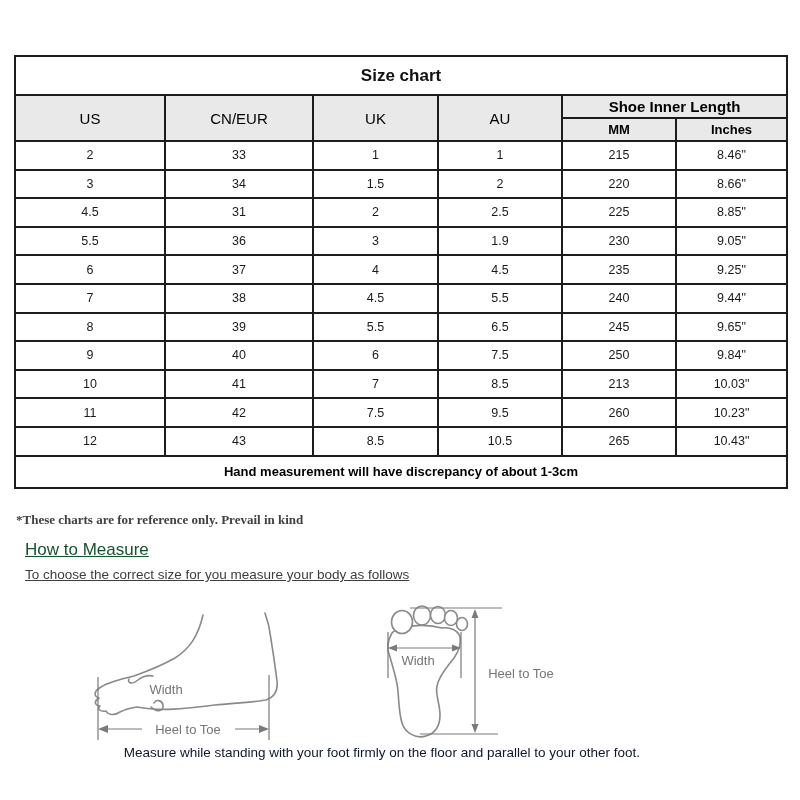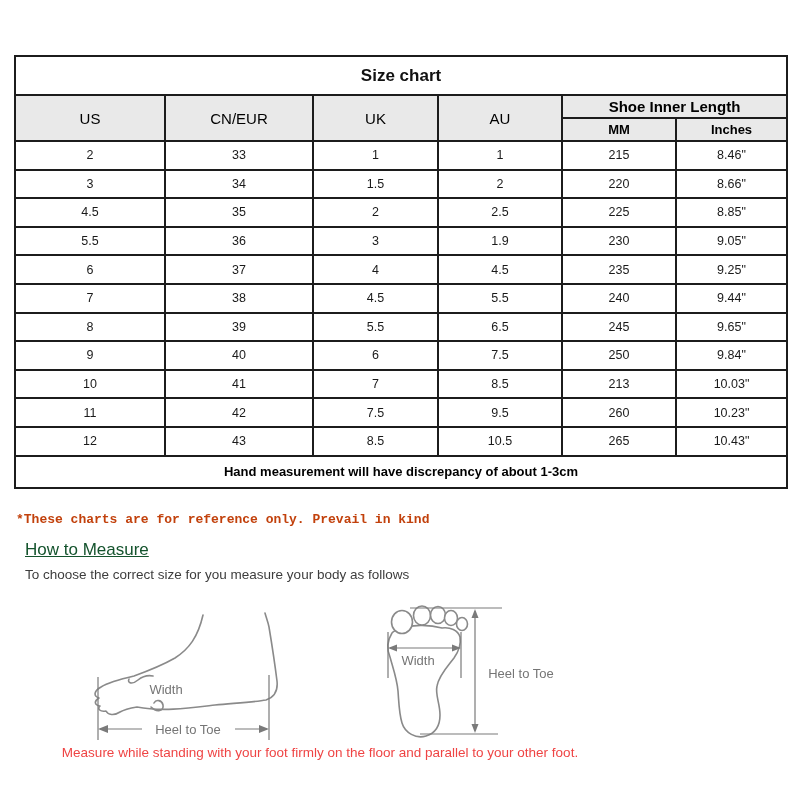--- a/index.html
+++ b/index.html
@@ -22,28 +22,28 @@
   .group-head{height:23px;font-size:15px;font-weight:bold;}
   .sub-head{height:23px;font-size:13px;font-weight:normal;}
   .data-row td{height:26.6px;font-size:12.5px;color:#1a1a1a;}
   .footer-row td{
     height:30px;font-family:Liberation Sans, sans-serif;
     font-weight:bold;font-size:13px;color:#000;
   }
   
   .ref-note{
     position:absolute;left:16px;top:512px;
-    font-family:Liberation Mono, monospace;font-weight:bold;
-    font-size:13px;color:#c2410c;
+    font-family:Liberation Serif, serif;font-weight:bold;
+    font-size:13px;color:#404040;
   }
   .how-heading{position:absolute;left:25px;top:540px;font-size:17px;color:#14532d;text-decoration:underline;}
-  .how-sub{position:absolute;left:25px;top:567px;font-size:13.5px;color:#3d3d3d;}
+  .how-sub{position:absolute;left:25px;top:567px;font-size:13.5px;color:#3d3d3d;text-decoration:underline;}
   .caption{
-    position:absolute;left:0;top:745px;width:640px;text-align:center;
-    font-size:13.5px;color:#ef4444;
+    position:absolute;left:0;top:745px;width:640px;text-align:right;
+    font-size:13.5px;color:#0f172a;
   }
   
   .diag{position:absolute;}
   .diag-left{left:85px;top:595px;}
   .diag-right{left:372px;top:600px;}
   .sketch{stroke:#8a8a8a;stroke-width:1.6;fill:none;stroke-linecap:round;stroke-linejoin:round;}
   .sketch-fill{stroke:#8a8a8a;stroke-width:1.6;fill:#ffffff;stroke-linejoin:round;}
   .measure-line{stroke:#7a7a7a;stroke-width:1.2;fill:none;}
   .arrow-head{fill:#7a7a7a;stroke:none;}
   .diag-label{font-family:"Liberation Sans",sans-serif;font-size:13px;fill:#757575;}
@@ -86,21 +86,21 @@
     <tr class="data-row">
         <td>3</td>
         <td>34</td>
         <td>1.5</td>
         <td>2</td>
         <td>220</td>
         <td>8.66"</td>
       </tr>
     <tr class="data-row">
         <td>4.5</td>
-        <td>35</td>
+        <td>31</td>
         <td>2</td>
         <td>2.5</td>
         <td>225</td>
         <td>8.85"</td>
       </tr>
     <tr class="data-row">
         <td>5.5</td>
         <td>36</td>
         <td>3</td>
         <td>1.9</td>

